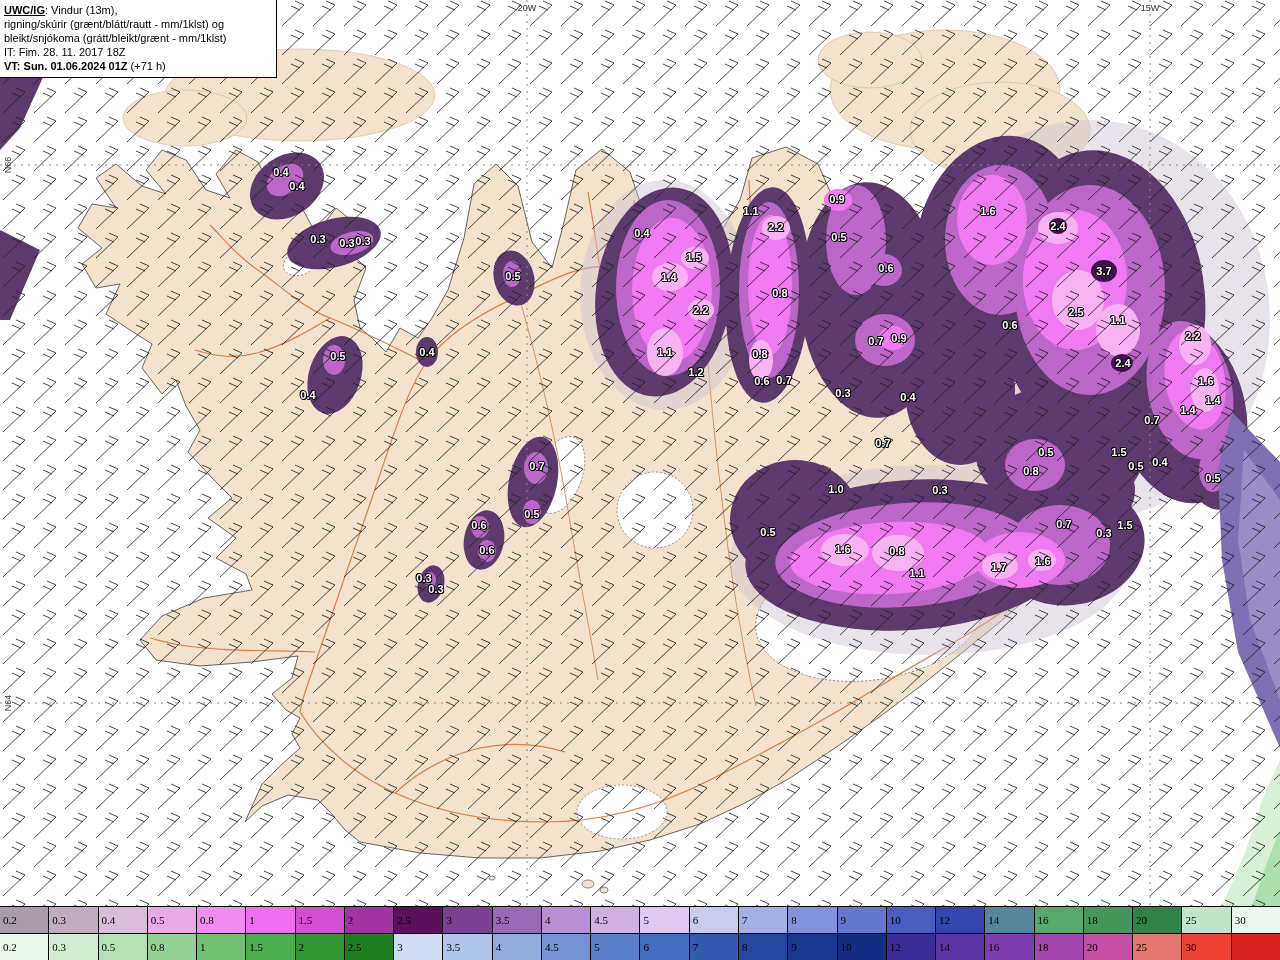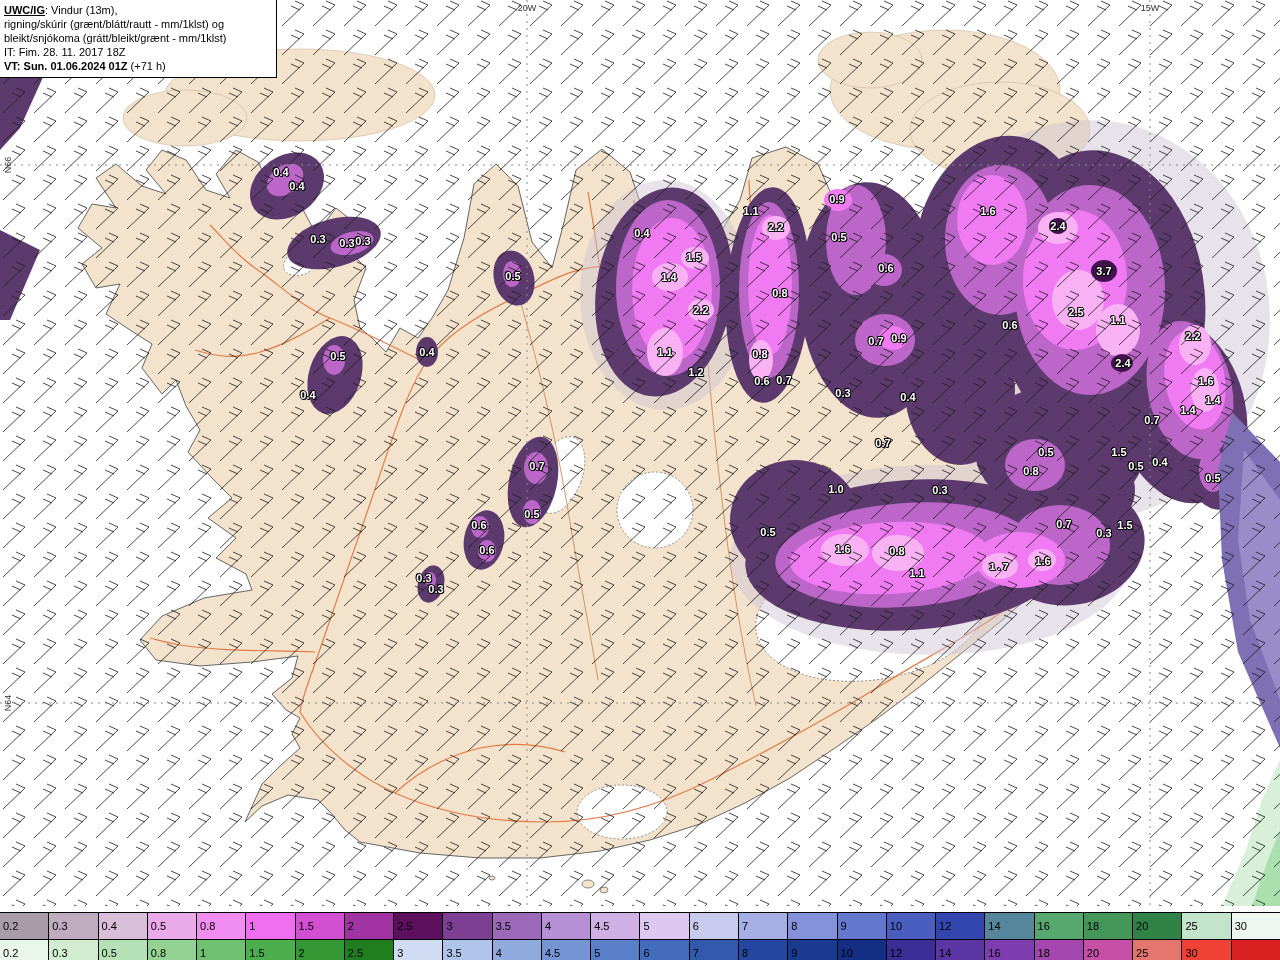--- a/index.html
+++ b/index.html
@@ -8,21 +8,21 @@
   .map-wrap{position:absolute;top:0;left:0;width:1280px;height:906px;}
   .map-svg{position:absolute;top:0;left:0;}
   .label-layer{position:absolute;top:0;left:0;width:1280px;height:906px;pointer-events:none;}
   .pv{position:absolute;transform:translate(-50%,-50%);font-size:11px;font-weight:700;color:#fff;
       text-shadow:-1px 0 0 #000,1px 0 0 #000,0 -1px 0 #000,0 1px 0 #000,1px 1px 0 #000,-1px -1px 0 #000;
       white-space:nowrap;}
   .gl{position:absolute;font-size:9px;color:#333;transform-origin:center;white-space:nowrap;}
   .header-box{position:absolute;top:0;left:0;width:266px;background:#fff;border:1px solid #000;
       border-top:none;border-left:none;padding:3px 6px 4px 4px;font-size:11px;line-height:1.28;color:#000;z-index:5;}
   .b{font-weight:700;} .u{text-decoration:underline;}
-  .scalebars{position:absolute;left:0;bottom:0;width:1280px;height:48px;z-index:6;}
+  .scalebars{position:absolute;left:0;bottom:0;width:1280px;height:54px;z-index:6;font-family:Liberation Serif, serif;}
   .bar{display:flex;width:1280px;height:27px;border-top:1px solid #000;box-sizing:border-box;}
   .scale-cell{flex:1 1 0;position:relative;box-sizing:border-box;border-left:1px solid #000;}
   .scale-cell:first-child{border-left:none;}
   .scale-label{position:absolute;left:3px;top:50%;transform:translateY(-50%);font-size:11px;color:#000;}
 </style>
 </head>
 <body>
 
 <div class="stage">
   <div class="map-wrap">
@@ -245,21 +245,21 @@
         <span class="pv" style="left: 1064px; top: 524px;">0.7</span>
         <span class="pv" style="left: 1104px; top: 533px;">0.3</span>
         <span class="pv" style="left: 1125px; top: 525px;">1.5</span>
         <span class="pv" style="left: 883px; top: 443px;">0.7</span>
         <span class="pv" style="left: 940px; top: 490px;">0.3</span>
         <span class="pv" style="left: 836px; top: 489px;">1.0</span>
         <span class="pv" style="left: 768px; top: 532px;">0.5</span>
         <span class="pv" style="left: 843px; top: 549px;">1.6</span>
         <span class="pv" style="left: 897px; top: 551px;">0.8</span>
         <span class="pv" style="left: 917px; top: 573px;">1.1</span>
-        <span class="pv" style="left: 999px; top: 567px; font-family: Liberation Mono, monospace;">1.7</span>
+        <span class="pv" style="left: 999px; top: 567px;">1.7</span>
         <span class="pv" style="left: 1043px; top: 561px;">1.6</span>
         <span class="pv" style="left: 537px; top: 466px;">0.7</span>
         <span class="pv" style="left: 532px; top: 514px;">0.5</span>
         <span class="pv" style="left: 479px; top: 525px;">0.6</span>
         <span class="pv" style="left: 487px; top: 550px;">0.6</span>
         <span class="pv" style="left: 424px; top: 578px;">0.3</span>
         <span class="pv" style="left: 436px; top: 589px;">0.3</span>
       </div>
 
     <div class="label-layer">

